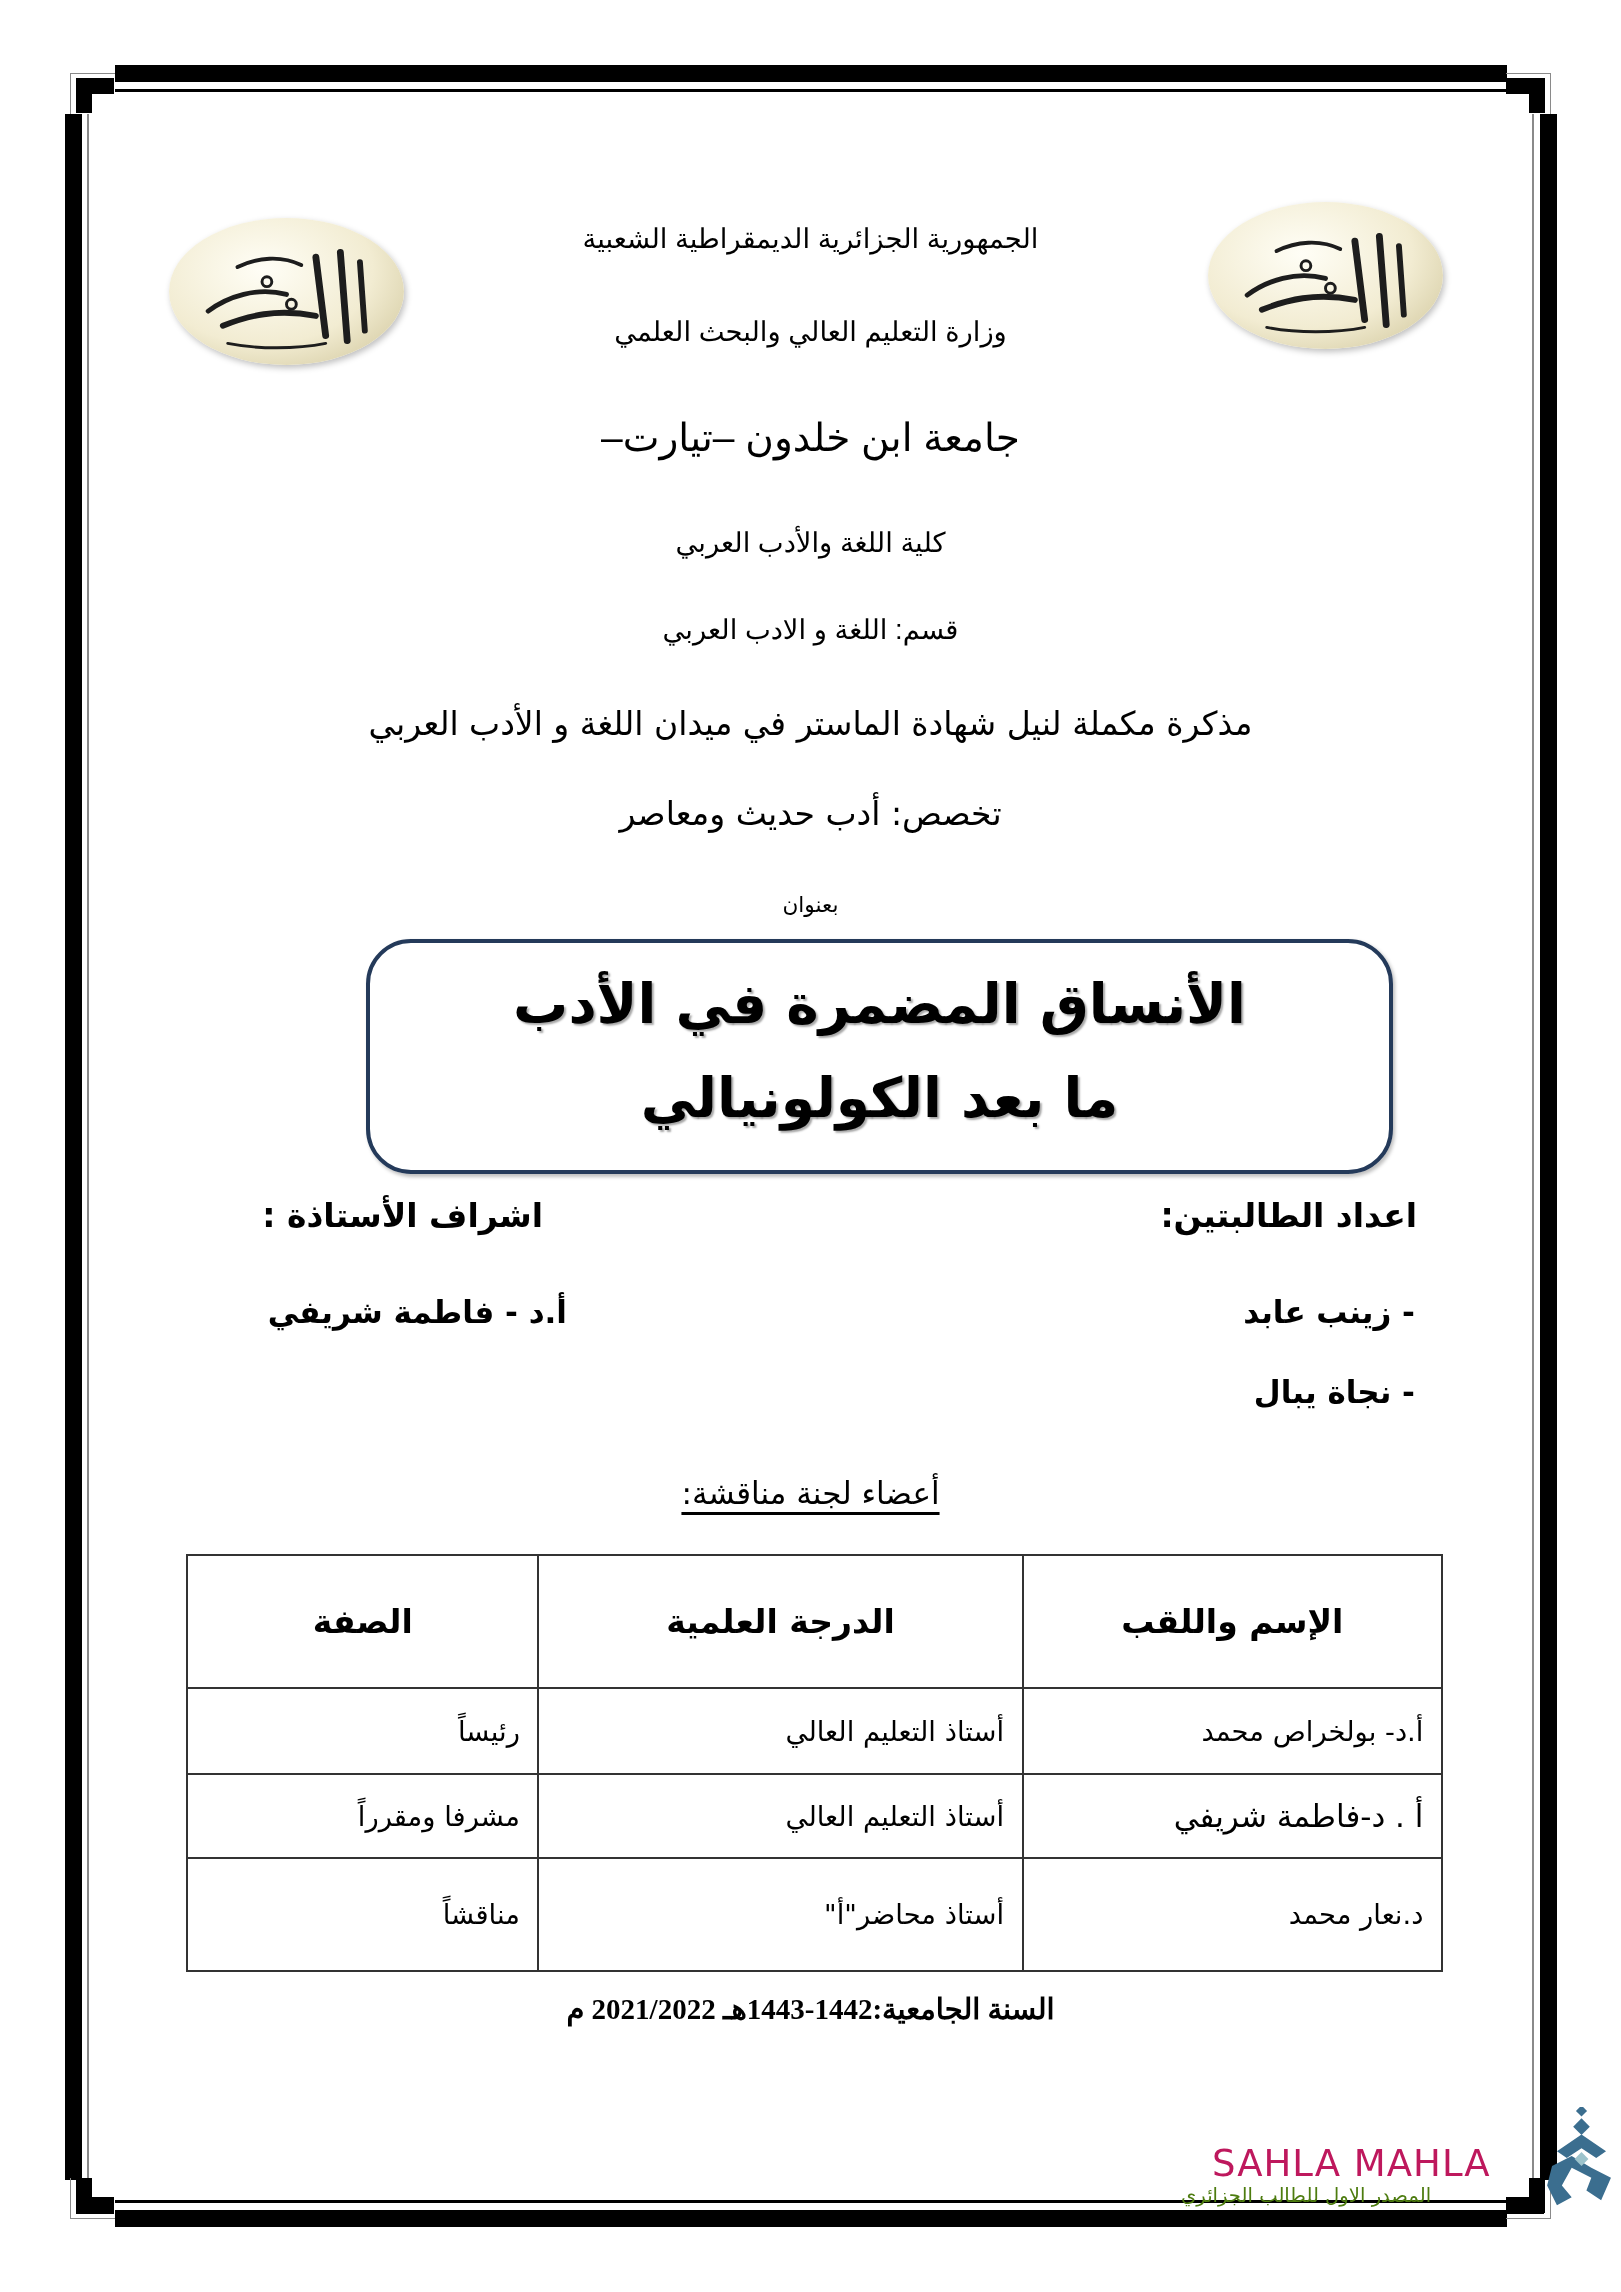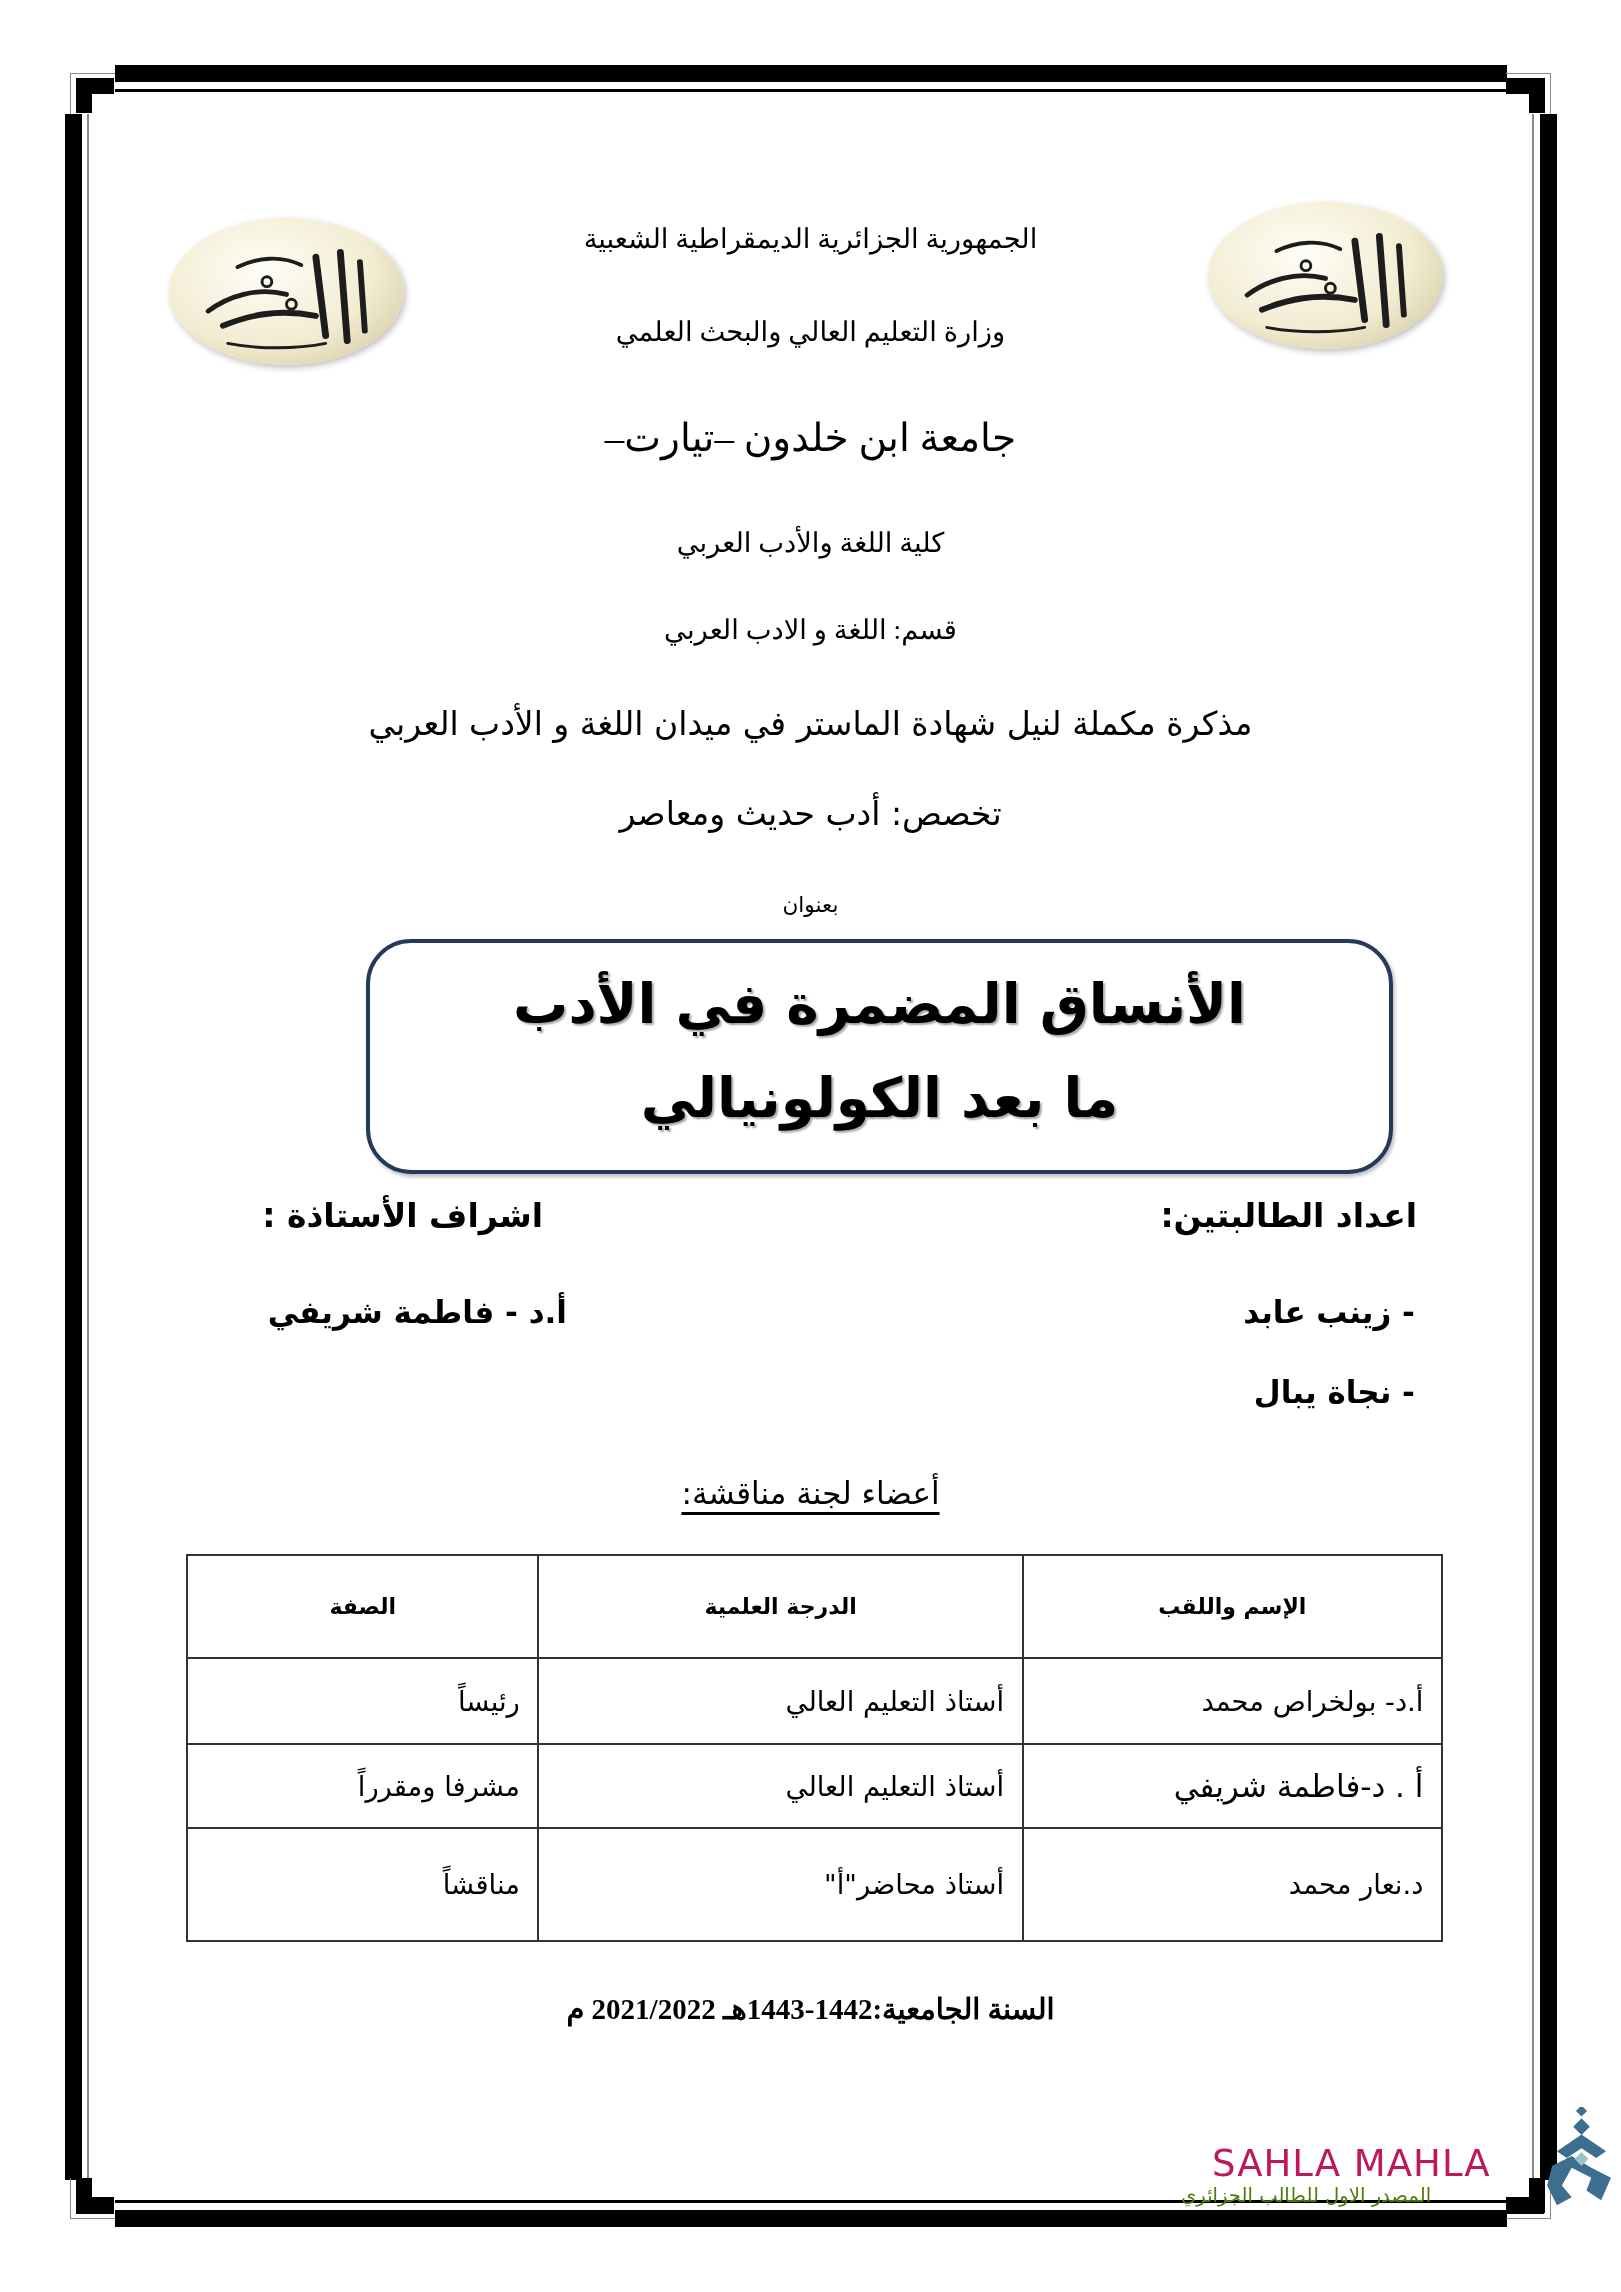--- a/index.html
+++ b/index.html
@@ -6,21 +6,21 @@
   body { width: 1621px; height: 2293px; position: relative; overflow: hidden;
          font-family: "DejaVu Serif", serif; color: #000; }
 
   
   .frame-bar { position: absolute; background: #000; }
   .frame-thin { position: absolute; border: 1px solid #8a8a8a; box-sizing: border-box; }
   .frame-line { position: absolute; background: #000; }
 
   
   .line { position: absolute; left: 0; width: 1621px; text-align: center; direction: rtl; white-space: nowrap; }
-  .naskh { font-family: Liberation Serif, serif; font-weight: normal; }
+  .naskh { font-family: Liberation Sans, sans-serif; font-weight: normal; }
   .bold { font-family: "DejaVu Sans", sans-serif; font-weight: bold; }
 
   
   .logo { position: absolute; width: 235px; height: 147px; border-radius: 50%;
           background: radial-gradient(ellipse at 40% 35%, #fffef6 0%, #f2ecd2 55%, #d8cfa8 85%, #b9ae88 100%);
           box-shadow: 2px 2.9px 5.9px rgba(0,0,0,0.25); overflow: hidden; }
   .logo svg { position: absolute; left: 0; top: 0; }
 
   
   .title-box { position: absolute; left: 366px; top: 939px; width: 1027px; height: 235px;
@@ -30,21 +30,21 @@
                 font-family: "DejaVu Sans", sans-serif; font-weight: bold; font-size: 55px;
                 text-shadow: 2px 2px 2px rgba(0,0,0,0.35); }
 
   
   .credit { position: absolute; direction: rtl; white-space: nowrap;
             font-family: "DejaVu Sans", sans-serif; font-weight: bold; font-size: 33px; }
 
   
   .committee { position: absolute; left: 186px; top: 1554px; width: 1257px; border-collapse: collapse; direction: rtl; }
   .committee td, .committee th { border: 2px solid #333; box-sizing: border-box; padding: 0 17.6px; }
-  .committee th { height: 103px; font-family: "DejaVu Sans", sans-serif; font-weight: bold; font-size: 22px; text-align: center; }
+  .committee th { height: 133px; font-family: "DejaVu Sans", sans-serif; font-weight: bold; font-size: 33px; text-align: center; }
   .committee td { font-family: "DejaVu Sans", sans-serif; font-size: 27.4px; text-align: right; }
   .committee tr.r1 td { height: 86px; }
   .committee tr.r2 td { height: 84px; }
   .committee tr.r3 td { height: 113px; }
 
   
   .wm-text { position: absolute; left: 1212px; top: 2142px; font-family: "DejaVu Sans", sans-serif;
              font-size: 37px; letter-spacing: 1px; color: #be185d; white-space: nowrap; }
   .wm-sub { position: absolute; left: 1181px; top: 2184px; font-family: "DejaVu Sans", sans-serif;
             font-size: 19.6px; color: #4d7c0f; white-space: nowrap; direction: rtl; }

